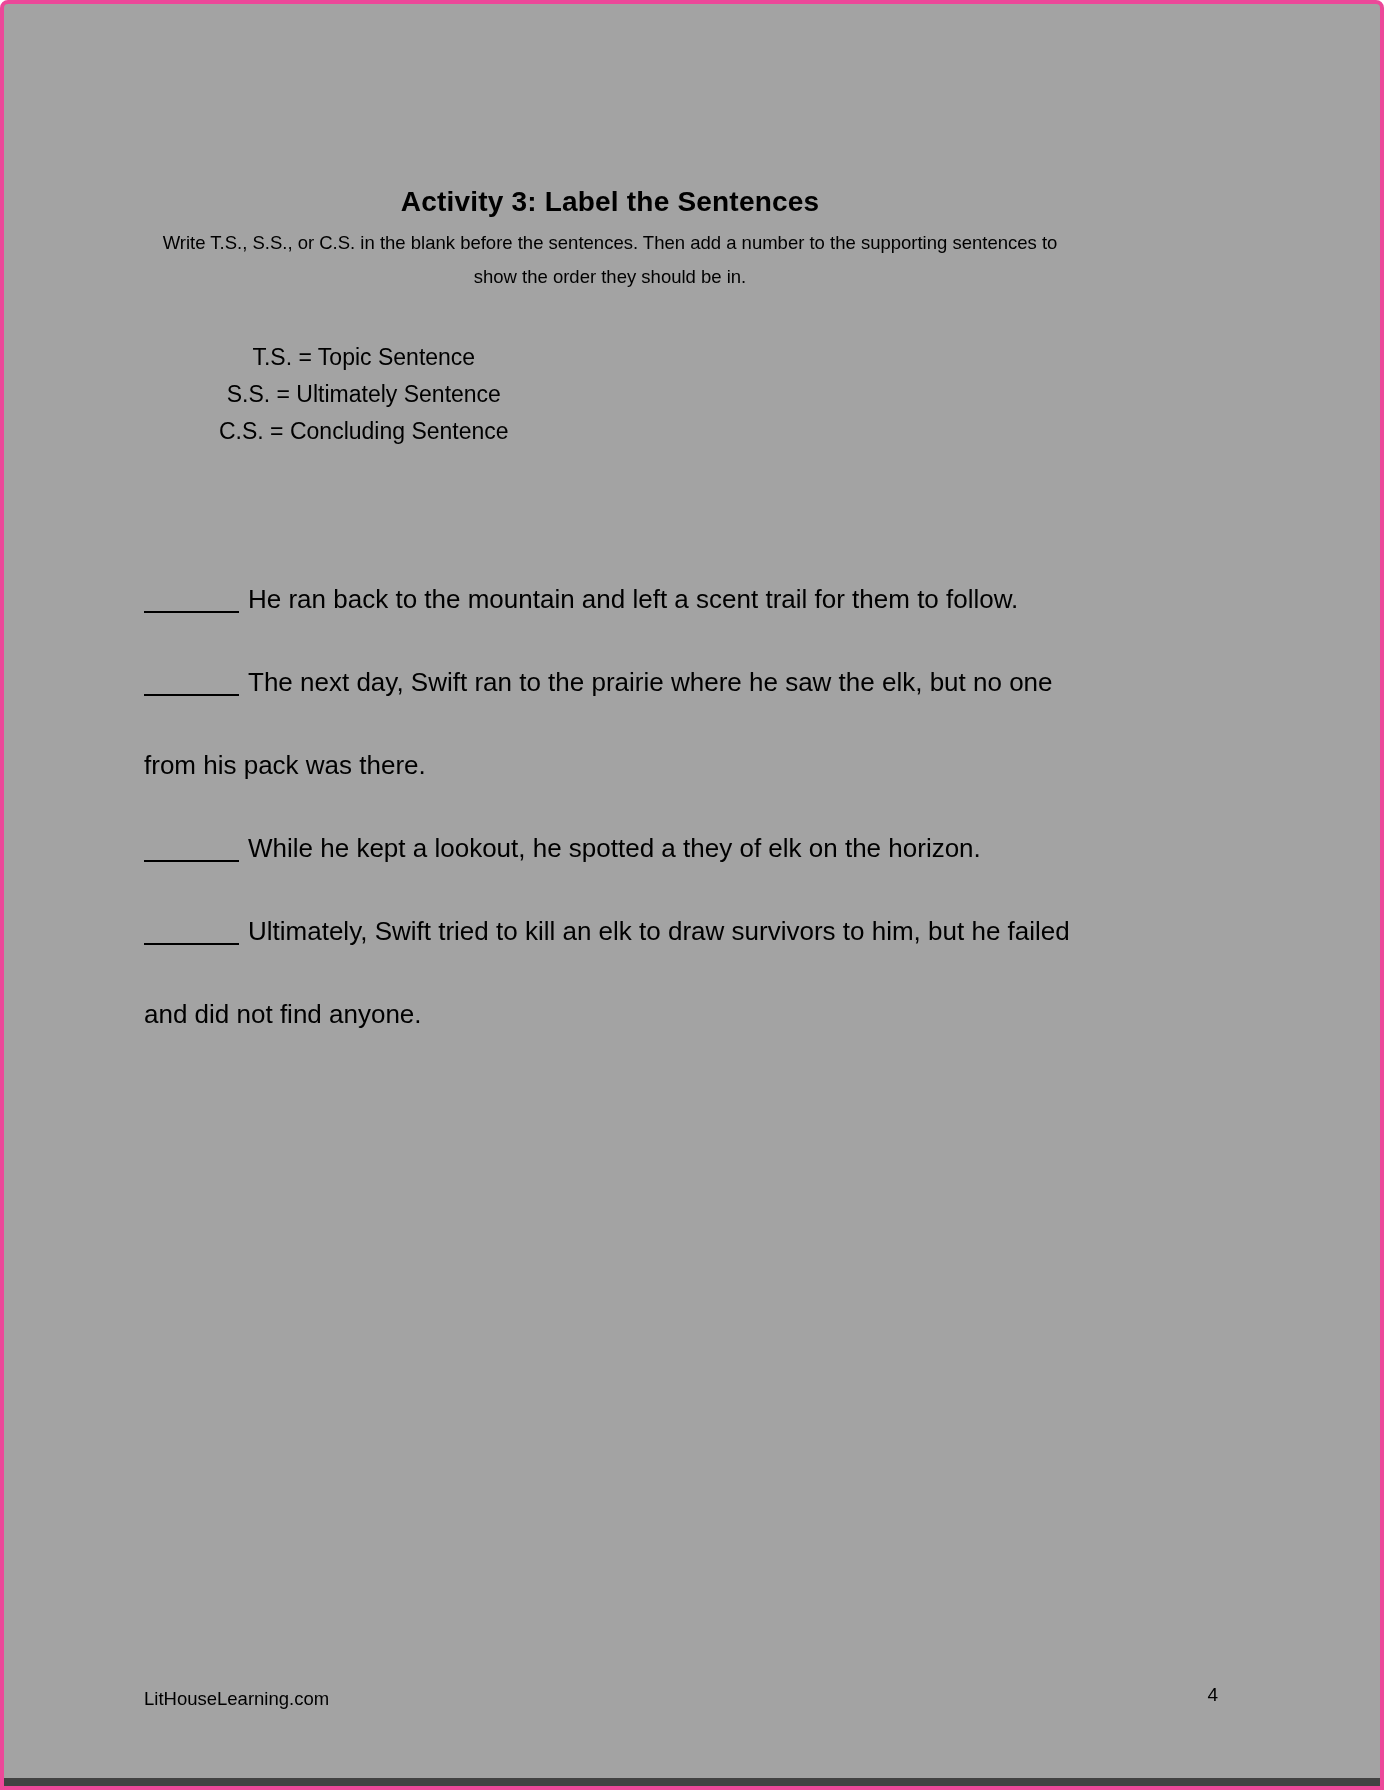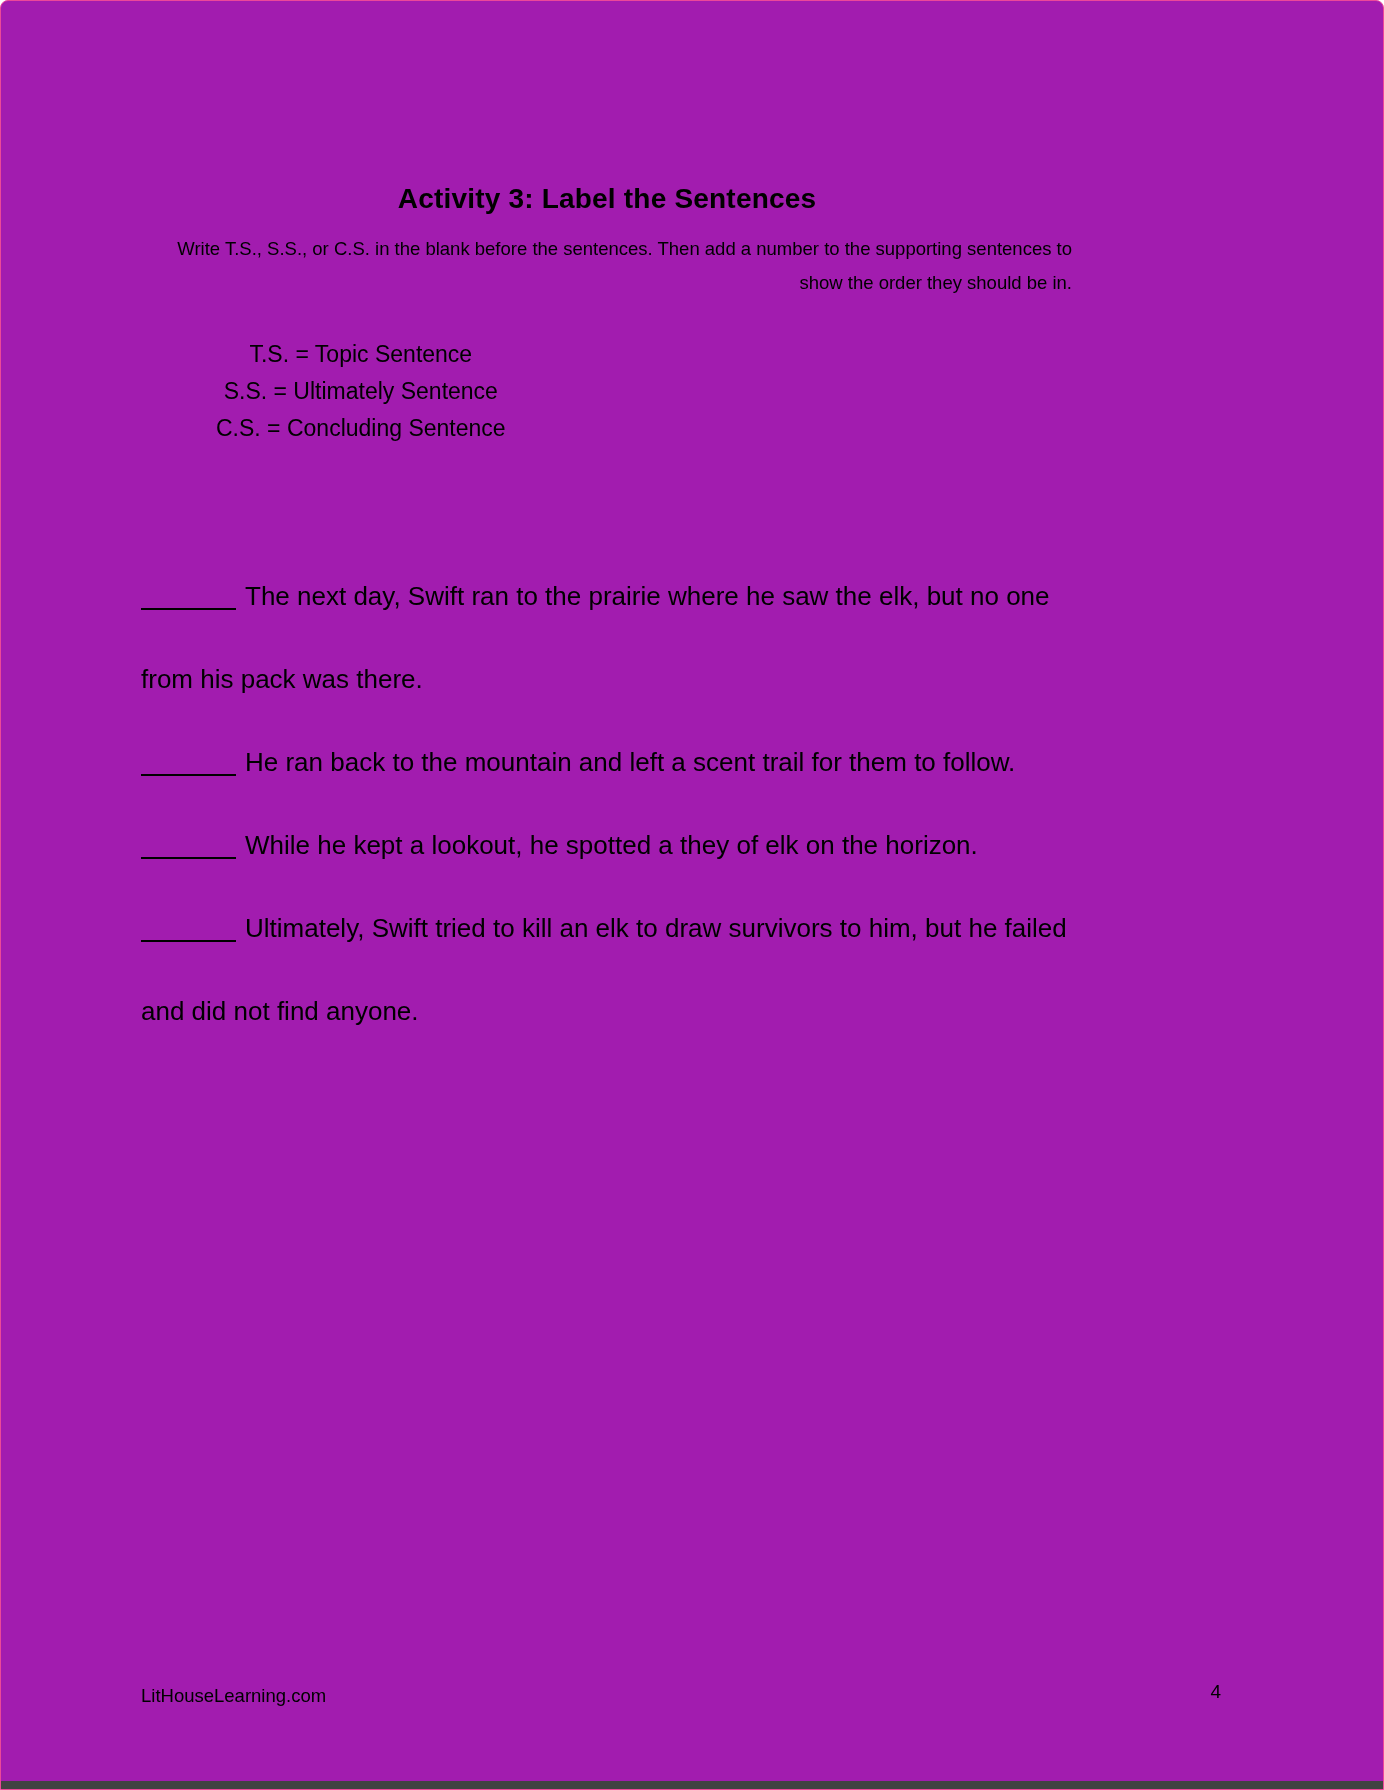--- a/index.html
+++ b/index.html
@@ -6,22 +6,22 @@
     margin: 0;
     padding: 0;
     background: #ffffff;
     font-family: "Liberation Sans", sans-serif;
     color: #000000;
   }
   .page {
     position: relative;
     width: 1384px;
     height: 1790px;
-    background: #a21caf;
-    border: 1px solid #ec4899;
+    background: #a3a3a3;
+    border: 4px solid #ec4899;
     border-radius: 8px 8px 0 0;
     box-sizing: border-box;
     overflow: hidden;
   }
   .content {
     position: absolute;
     left: 140px;
     top: 0;
     width: 932px;
     height: 100%;
@@ -36,22 +36,22 @@
     line-height: 32px;
     font-weight: bold;
     letter-spacing: 0.2px;
   }
   .instructions {
     position: absolute;
     top: 222px;
     left: 50%;
     transform: translateX(-50%);
     width: 912px;
-    margin: 9px;
-    text-align: right;
+    margin: 0;
+    text-align: center;
     font-size: 18.5px;
     line-height: 34px;
   }
   .key {
     position: absolute;
     top: 335px;
     left: 75px;
     font-size: 23px;
     line-height: 37px;
     text-align: center;
@@ -115,22 +115,22 @@
 
     <p class="instructions">Write T.S., S.S., or C.S. in the blank before the sentences. Then add a number to the supporting sentences to show the order they should be in.</p>
 
     <div class="key">
       <div class="key-line">T.S. = Topic Sentence</div>
       <div class="key-line">S.S. = Ultimately Sentence</div>
       <div class="key-line">C.S. = Concluding Sentence</div>
     </div>
 
     <div class="sentences">
+      <p class="sentence"><span class="blank"></span><span>He ran back to the mountain and left a scent trail for them to follow.</span></p>
       <p class="sentence"><span class="blank"></span><span>The next day, Swift ran to the prairie where he saw the elk, but no one from his pack was there.</span></p>
-      <p class="sentence"><span class="blank"></span><span>He ran back to the mountain and left a scent trail for them to follow.</span></p>
       <p class="sentence"><span class="blank"></span><span>While he kept a lookout, he spotted a they of elk on the horizon.</span></p>
       <p class="sentence"><span class="blank"></span><span>Ultimately, Swift tried to kill an elk to draw survivors to him, but he failed and did not find anyone.</span></p>
     </div>
 
   </div>
 
   <div class="footer">
     <div class="footer-site">LitHouseLearning.com</div>
     <div class="footer-page">4</div>
   </div>

